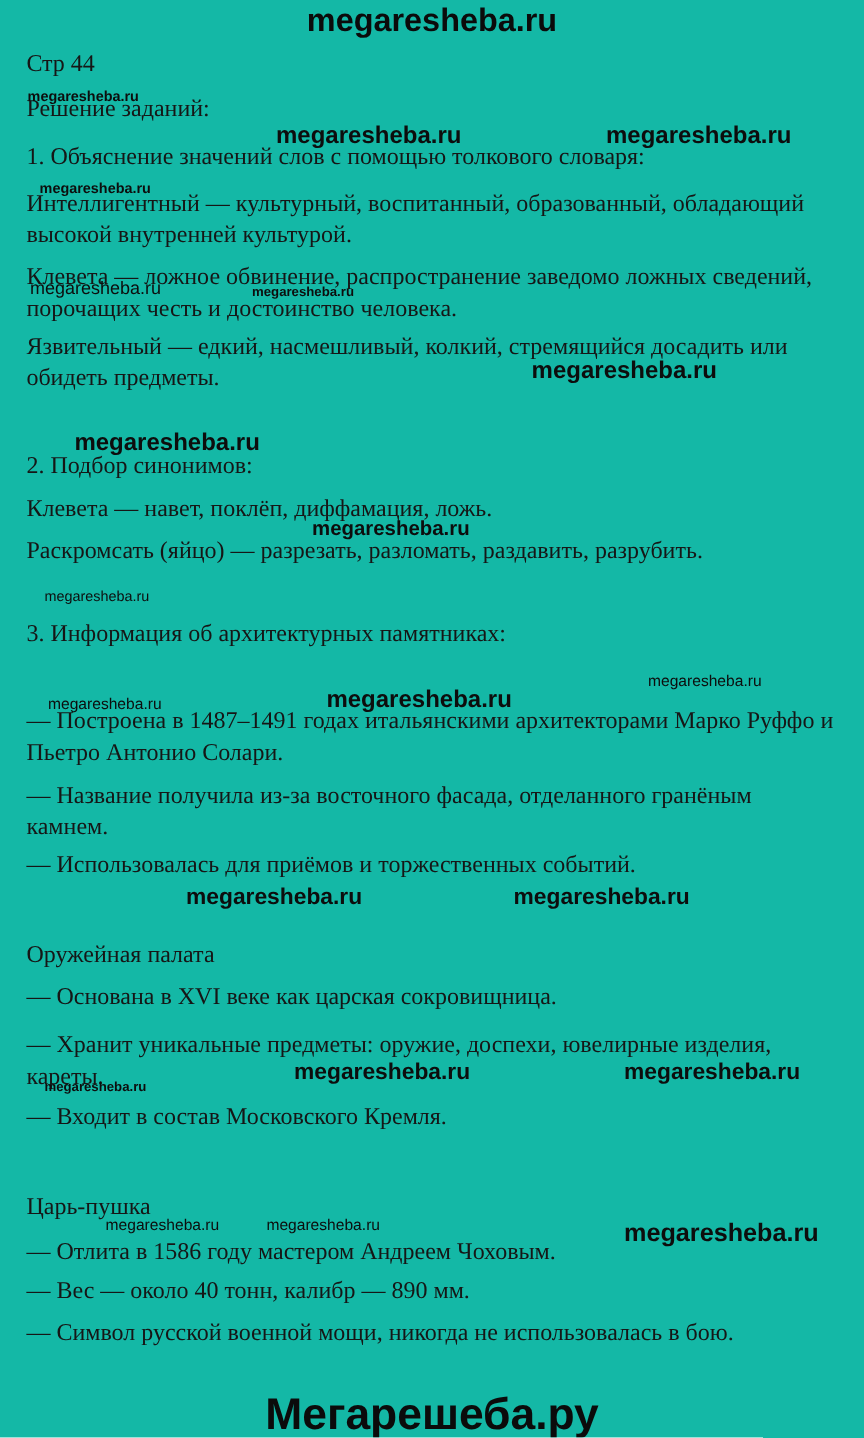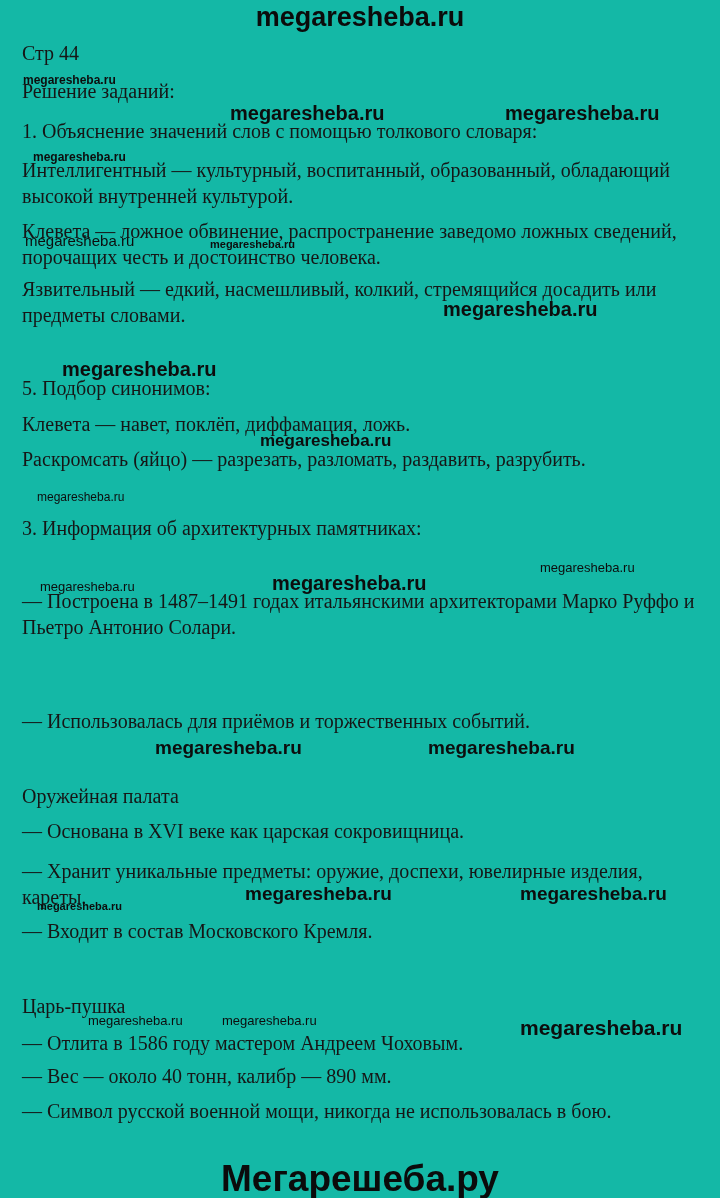--- a/index.html
+++ b/index.html
@@ -46,29 +46,30 @@
 <div class="page">
 
   <div class="brand-top">megaresheba.ru</div>
 
   <div class="t" style="top:40px;">Стр 44</div>
   <div class="t" style="top:78px;">Решение заданий:</div>
 
   <div class="t" style="top:118px;">1. Объяснение значений слов с помощью толкового словаря:</div>
   <div class="t wrap" style="top:157px;max-width:700px;">Интеллигентный — культурный, воспитанный, образованный, обладающий высокой внутренней культурой.</div>
   <div class="t wrap" style="top:218px;max-width:700px;">Клевета — ложное обвинение, распространение заведомо ложных сведений, порочащих честь и достоинство человека.</div>
-  <div class="t wrap" style="top:276px;max-width:680px;">Язвительный — едкий, насмешливый, колкий, стремящийся досадить или предметы словами.</div>
+  <div class="t wrap" style="top:276px;max-width:680px;">Язвительный — едкий, насмешливый, колкий, стремящийся досадить или обидеть предметы.</div>
 
-  <div class="t" style="top:375px;">5. Подбор синонимов:</div>
+  <div class="t" style="top:375px;">2. Подбор синонимов:</div>
   <div class="t" style="top:411px;">Клевета — навет, поклёп, диффамация, ложь.</div>
   <div class="t" style="top:446px;">Раскромсать (яйцо) — разрезать, разломать, раздавить, разрубить.</div>
 
   <div class="t" style="top:515px;">3. Информация об архитектурных памятниках:</div>
 
   <div class="t wrap" style="top:588px;max-width:680px;">— Построена в 1487–1491 годах итальянскими архитекторами Марко Руффо и Пьетро Антонио Солари.</div>
+  <div class="t wrap" style="top:650px;max-width:660px;">— Название получила из-за восточного фасада, отделанного гранёным камнем.</div>
   <div class="t" style="top:708px;">— Использовалась для приёмов и торжественных событий.</div>
 
   <div class="t" style="top:783px;">Оружейная палата</div>
   <div class="t" style="top:818px;">— Основана в XVI веке как царская сокровищница.</div>
   <div class="t wrap" style="top:858px;max-width:680px;">— Хранит уникальные предметы: оружие, доспехи, ювелирные изделия, кареты.</div>
   <div class="t" style="top:918px;">— Входит в состав Московского Кремля.</div>
 
   <div class="t" style="top:993px;">Царь-пушка</div>
   <div class="t" style="top:1030px;">— Отлита в 1586 году мастером Андреем Чоховым.</div>
   <div class="t" style="top:1063px;">— Вес — около 40 тонн, калибр — 890 мм.</div>

